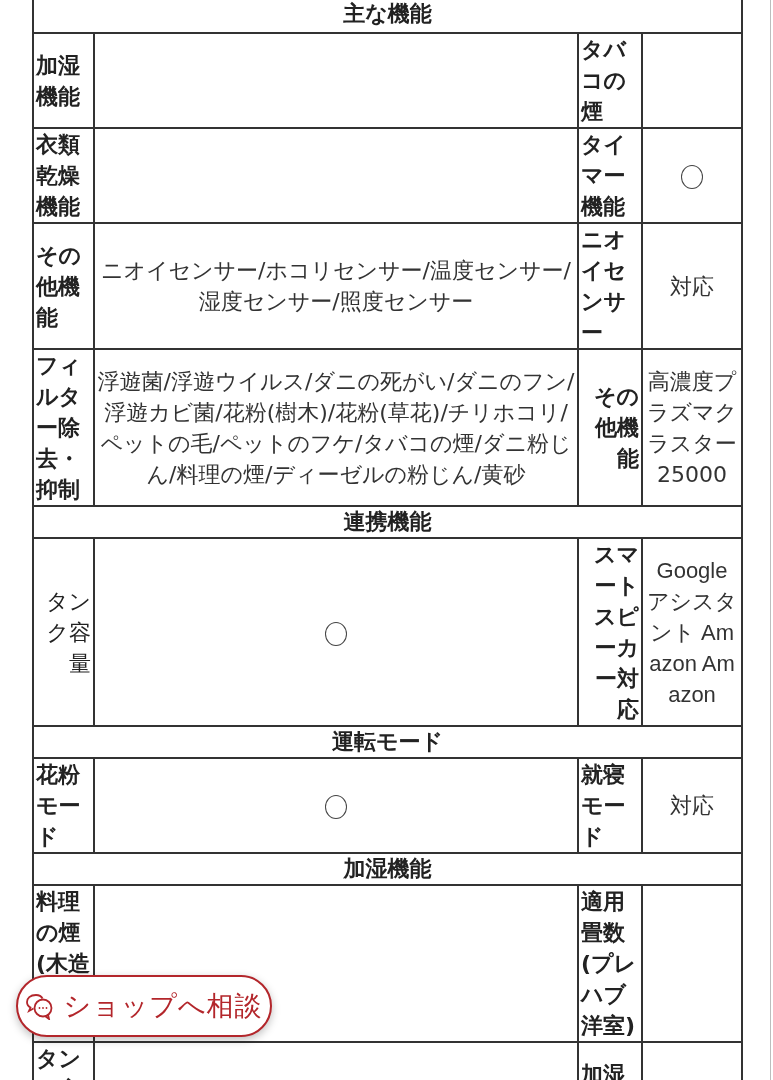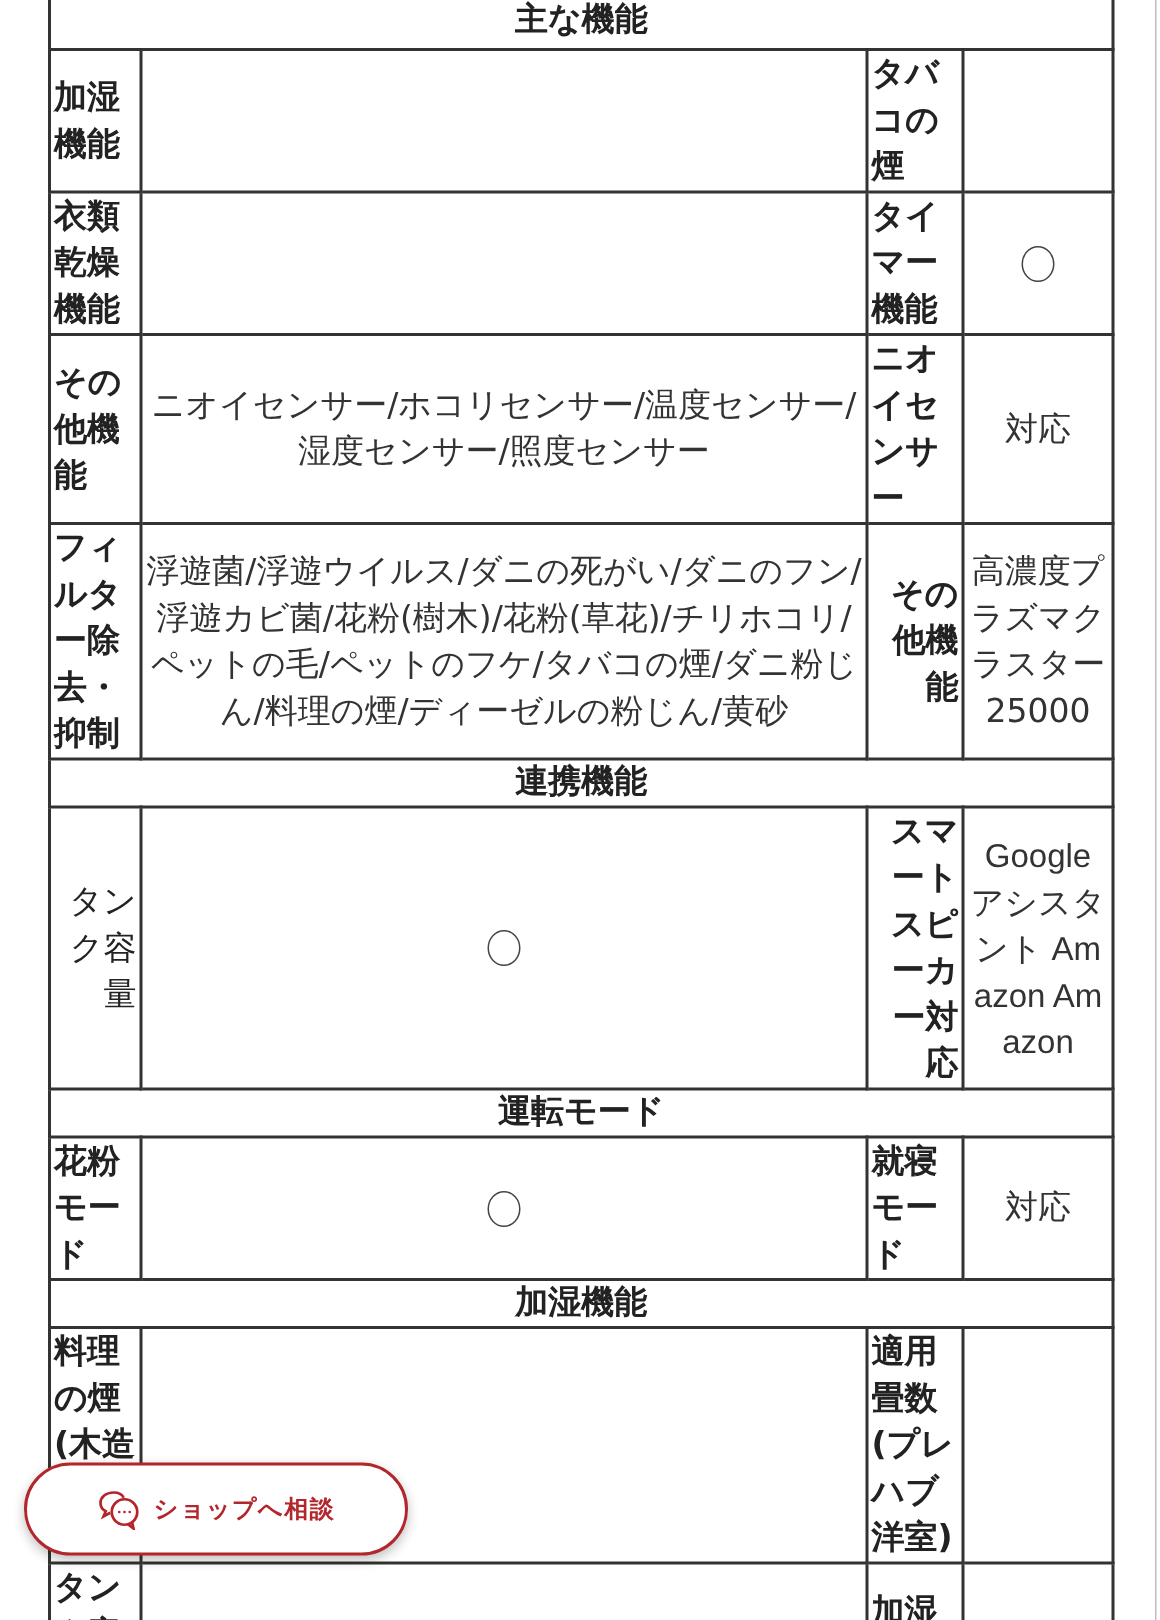--- a/index.html
+++ b/index.html
@@ -65,22 +65,22 @@
     background: #ffffff;
     border: 2px solid #b3262b;
     border-radius: 31px;
     box-shadow: 0 3px 8px rgba(0,0,0,0.25);
     display: flex; align-items: center; justify-content: center;
     gap: 8px;
     cursor: pointer;
   }
   .fab-label {
     color: #b3262b;
-    font-weight: bold;
-    font-size: 16px;
+    font-weight: normal;
+    font-size: 27px;
     letter-spacing: 1px;
   }
   .fab-icon { width: 30px; height: 28px; display: inline-block; }
 </style>
 </head>
 <body>
 
 <div class="page">
   <div class="right-rule"></div>
 

